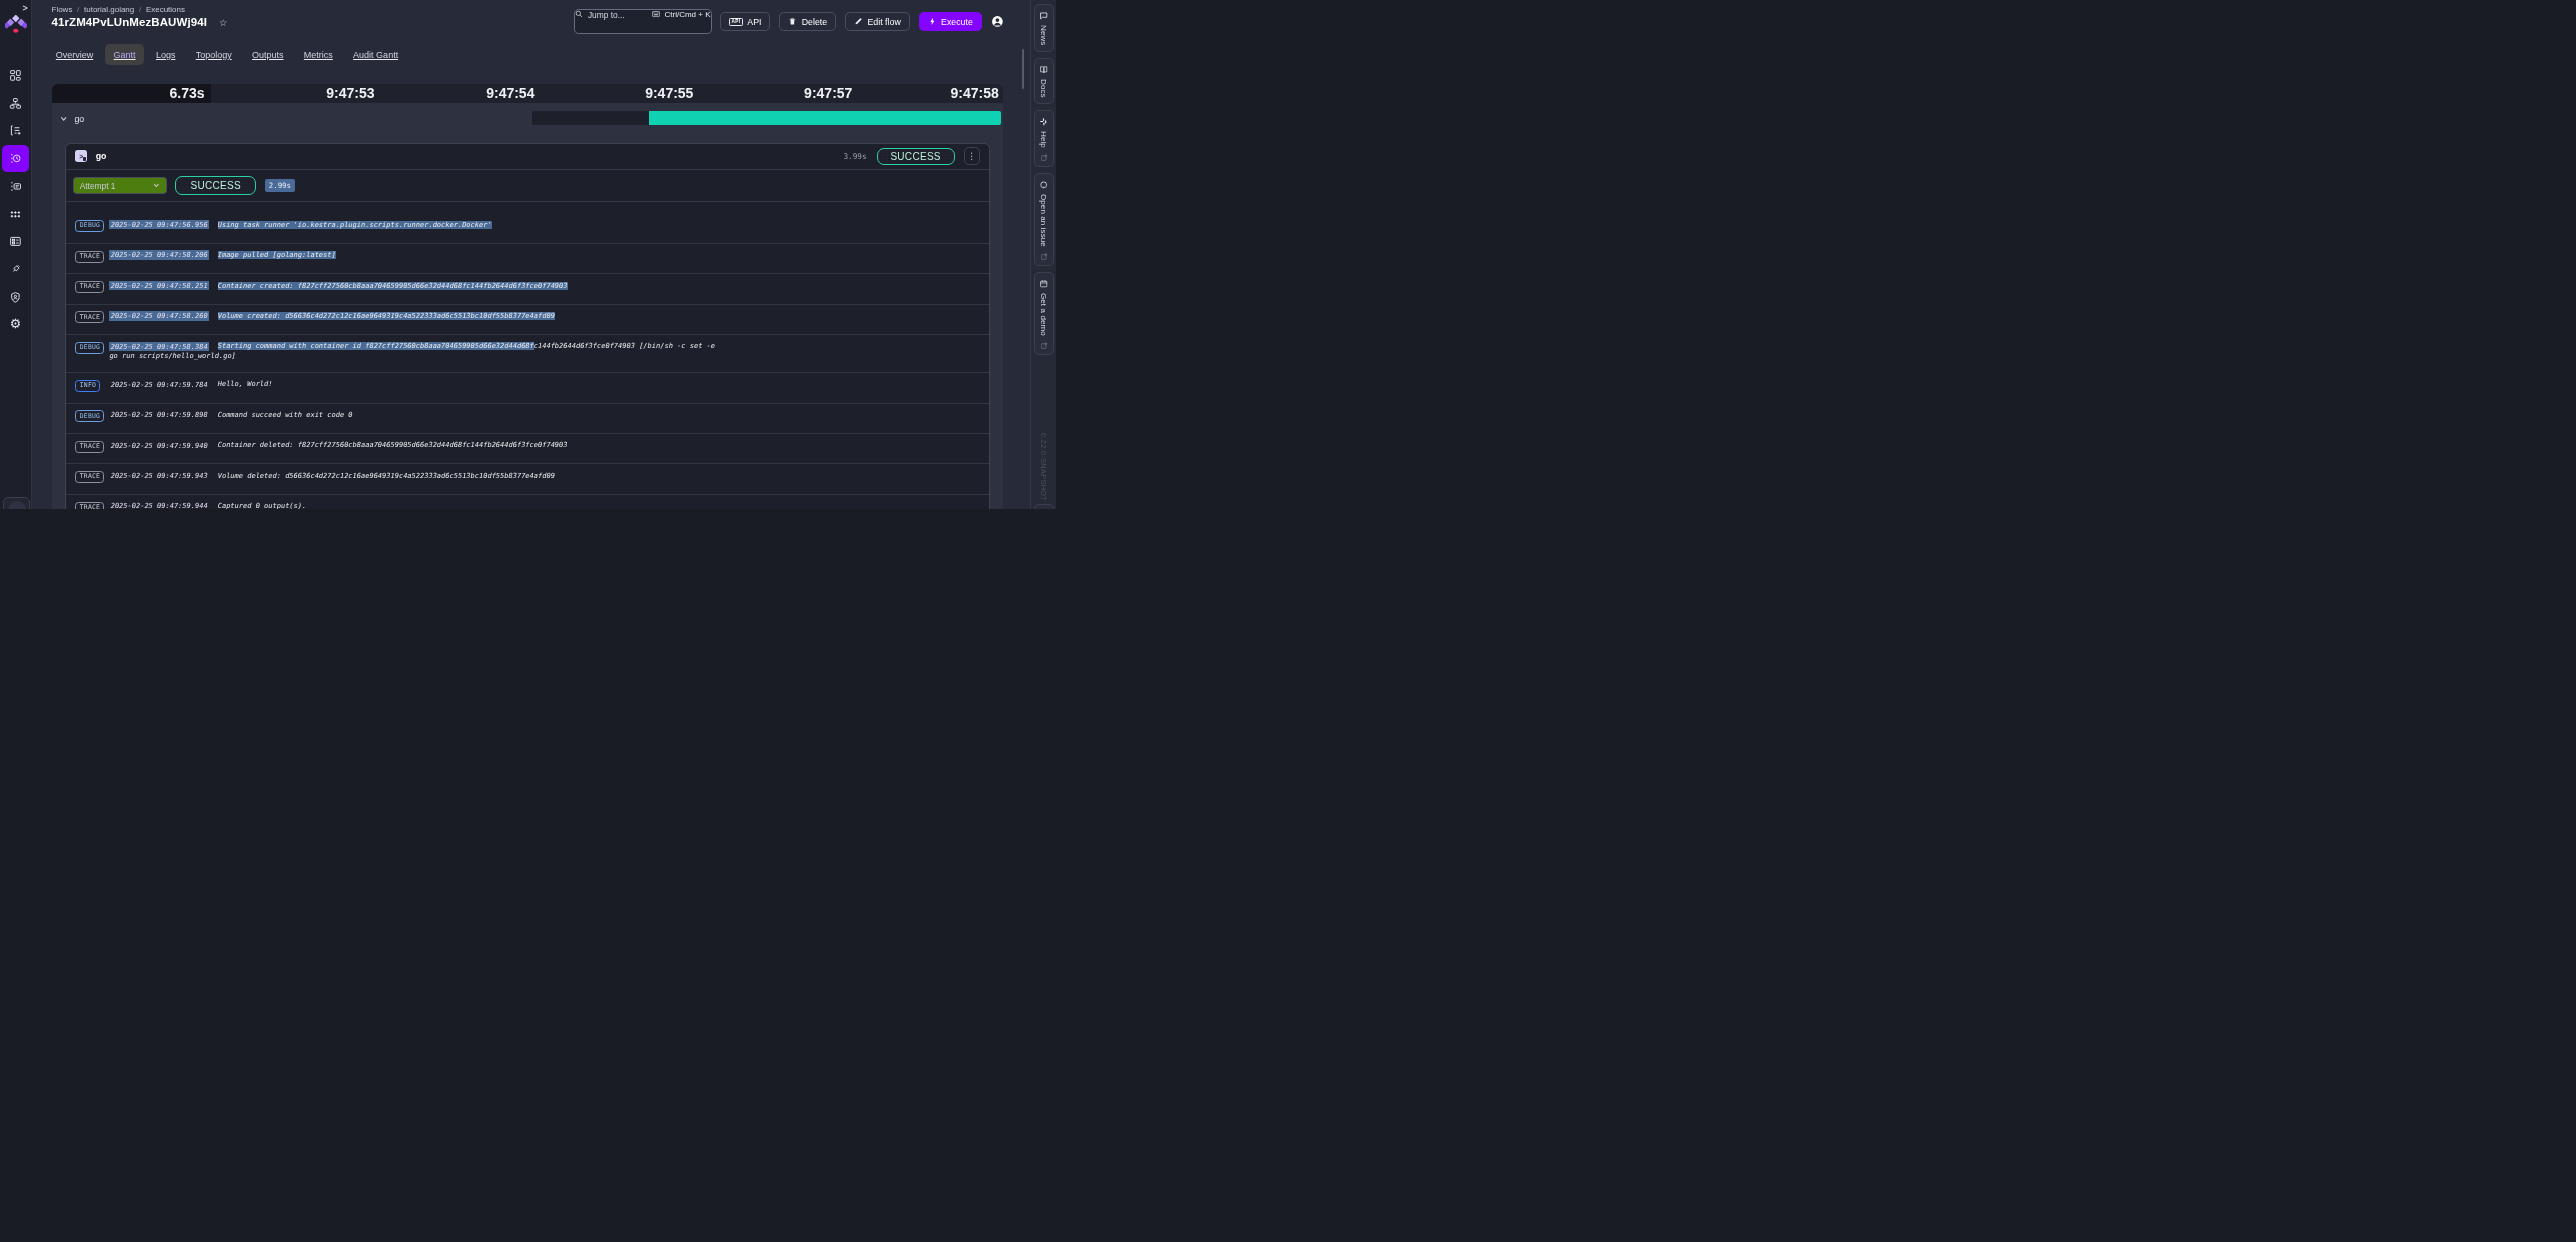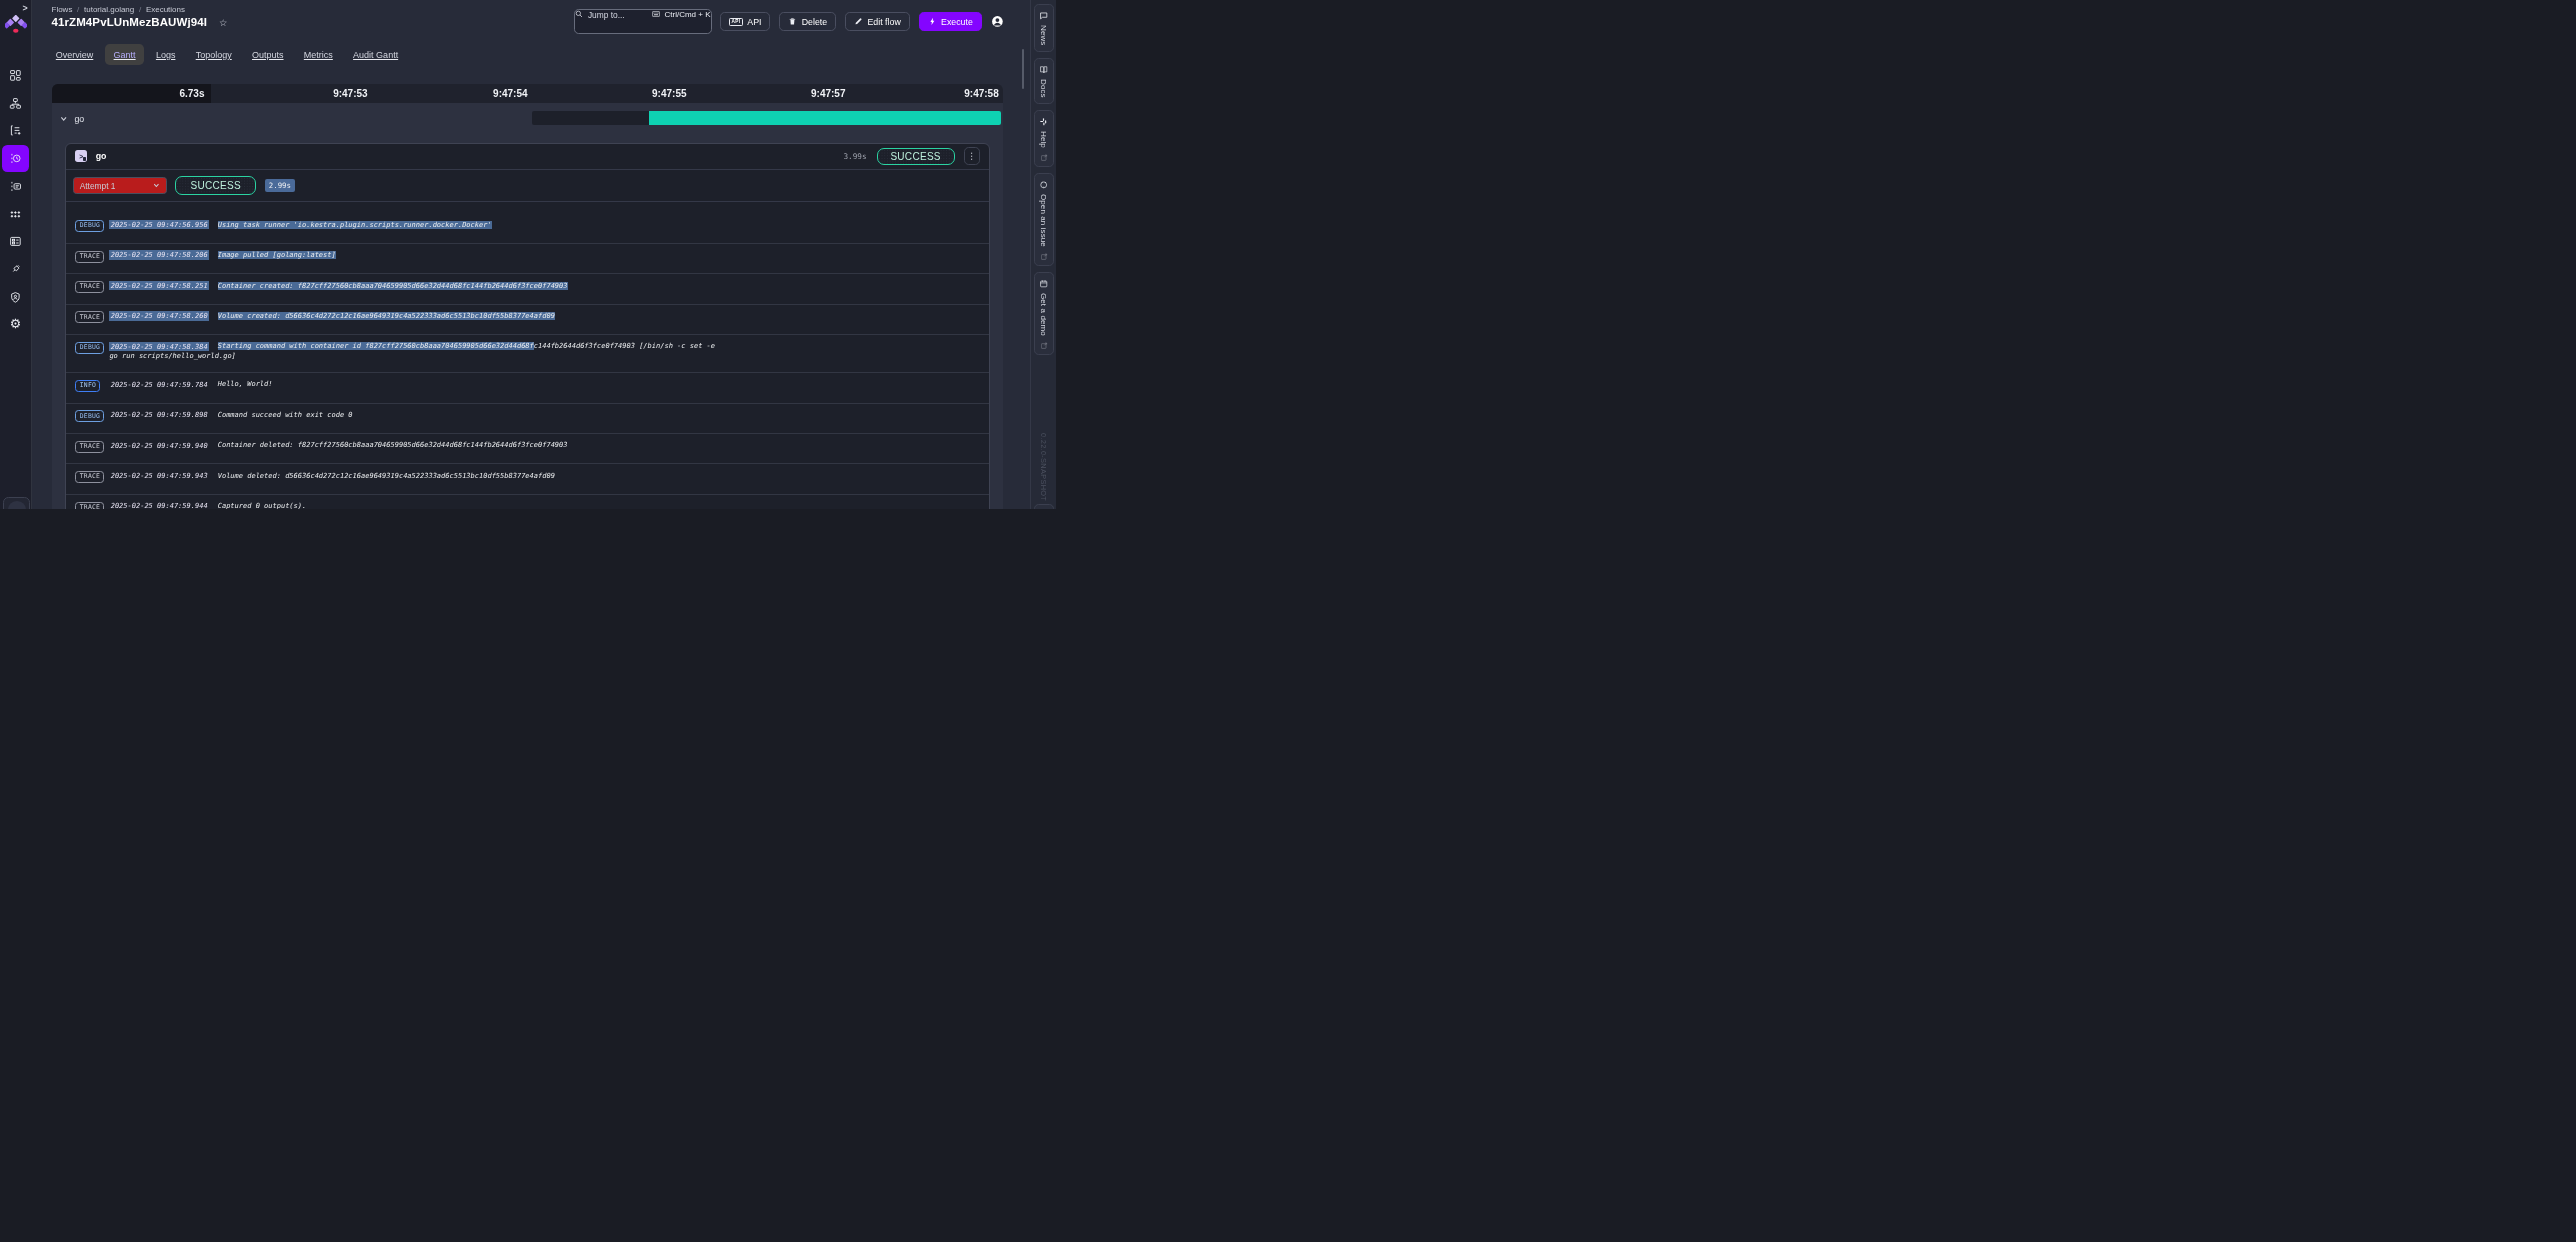--- a/index.html
+++ b/index.html
@@ -79,21 +79,21 @@
   .tab {
     border:none; background:transparent; color:#d2d5de; font-size:9px; font-family:inherit;
     padding:5.4px 8.8px; border-radius:4.7px; cursor:pointer;
   }
   .tab.active { background:#404040; color:#b6aefb; }
   
   .gantt-panel {
     position:relative; margin:17px 27px 0 19.5px; height:431px;
     background:#2d3140; border-radius:6px 6px 0 0;
   }
-  .timeline { position:relative; height:19.5px; background:#1f222d; border-radius:6px 6px 0 0; font-size:10px; font-weight:700; color:#f0f2f6; }
+  .timeline { position:relative; height:19.5px; background:#1f222d; border-radius:6px 6px 0 0; font-size:14px; font-weight:700; color:#f0f2f6; }
   .tl-first {
     position:absolute; left:0; top:0; bottom:0; width:159px; background:#14151c;
     border-radius:6px 0 0 0; display:flex; align-items:center; justify-content:flex-end; padding-right:6px;
   }
   .tick { position:absolute; top:0; line-height:19.5px; transform:translateX(-50%); font-weight:700; }
   .tick.last { right:4.7px; transform:none; }
   
   .task-row { position:relative; height:31px; display:flex; align-items:center; padding-left:8.8px; }
   .task-row .chev svg { width:7.4px; height:7.4px; }
   .task-label { font-size:8.8px; color:#e4e7ee; margin-left:6.7px; }
@@ -117,21 +117,21 @@
     border:0.7px solid #2bd3a2; border-radius:7px; color:#bdf0dc; font-size:10px; letter-spacing:0.3px;
     padding:2px 12.8px; background-image:radial-gradient(#2a2e3a 0.5px, transparent 0.5px); background-size:2.7px 2.7px;
   }
   .kebab {
     width:15.5px; height:18px; margin-left:9.4px; border:0.7px solid #3f4353; border-radius:4.7px;
     background:transparent; color:#e6e8ee; font-size:8.8px; line-height:1; cursor:pointer;
   }
   .controls-row { display:flex; align-items:center; gap:8.8px; padding:6.7px 6.7px 6.7px 6.7px; border-bottom:0.7px solid #343848; }
   .attempt-select {
     display:flex; align-items:center; justify-content:space-between; width:94px; height:17.5px;
-    background:#b91c1c; border:0.7px solid #4a4e5e; border-radius:3.4px; padding:0 6px; cursor:pointer;
+    background:#4d7c0f; border:0.7px solid #4a4e5e; border-radius:3.4px; padding:0 6px; cursor:pointer;
   }
   .attempt-select .sel-label { font-size:8.4px; color:#c9ccd6; }
   .attempt-select svg { width:6.7px; height:6.7px; }
   .controls-row .state-badge { padding:2.7px 14px; }
   .dur-chip {
     font-family:"DejaVu Sans Mono", monospace; font-size:7.4px; color:#eef0f4;
     background:#4a6a99; border-radius:2px; padding:2px 4px;
   }
   
   .logs { font-family:"DejaVu Sans Mono", monospace; font-size:7px;margin-top:11px; }

